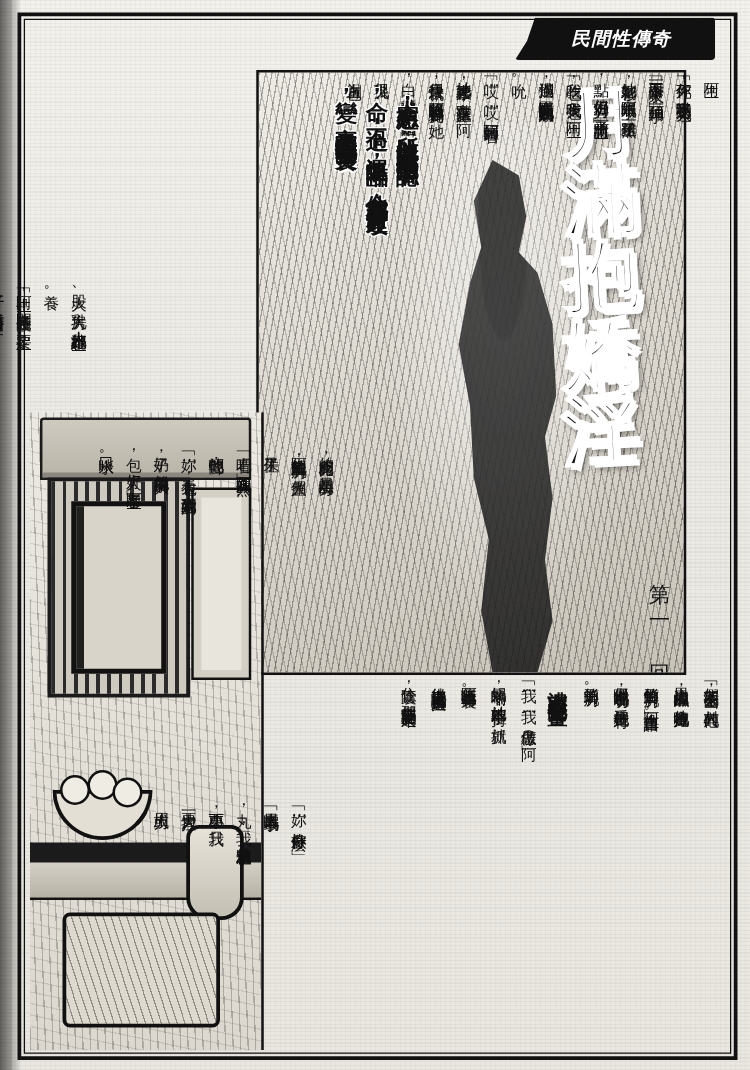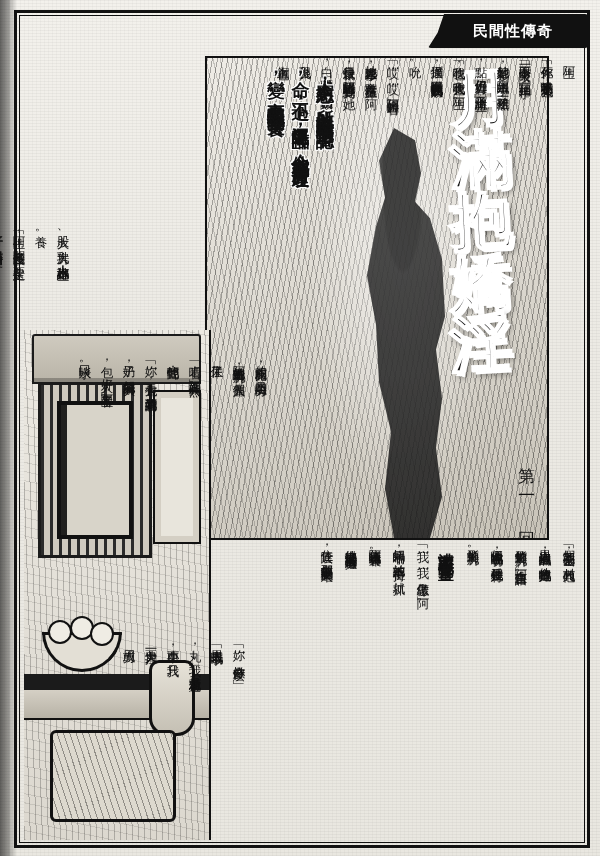--- a/index.html
+++ b/index.html
@@ -30,21 +30,21 @@
     border:1px solid #111;
   }
   
   #gutter{
     position:absolute;left:0;top:0;width:16px;height:856px;
     background:linear-gradient(90deg, rgba(0,0,0,0.55), rgba(0,0,0,0.05));
   }
 
   
   #banner{
-    position:absolute;left:428px;top:14px;width:160px;height:34px;
+    position:absolute;left:412px;top:14px;width:160px;height:34px;font-style:italic;
   }
   #banner .shape{
     position:absolute;inset:0;
     background:#111;
     clip-path:polygon(10% 0%, 100% 0%, 100% 100%, 0% 100%, 6% 55%);
     border-radius:3px;
   }
   #banner .txt{
     position:absolute;inset:0;
     color:#fff;font-size:15px;letter-spacing:1px;

